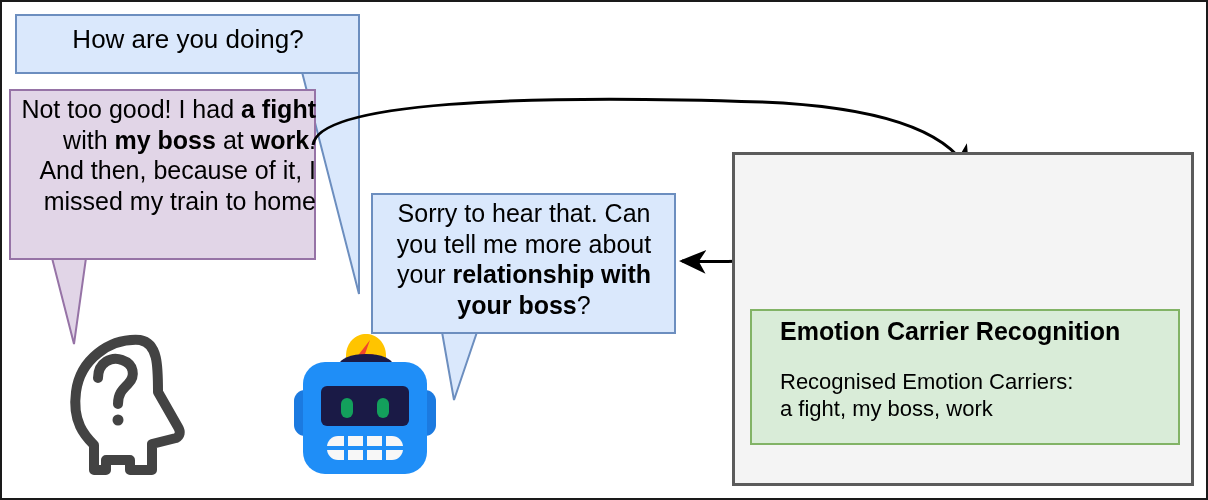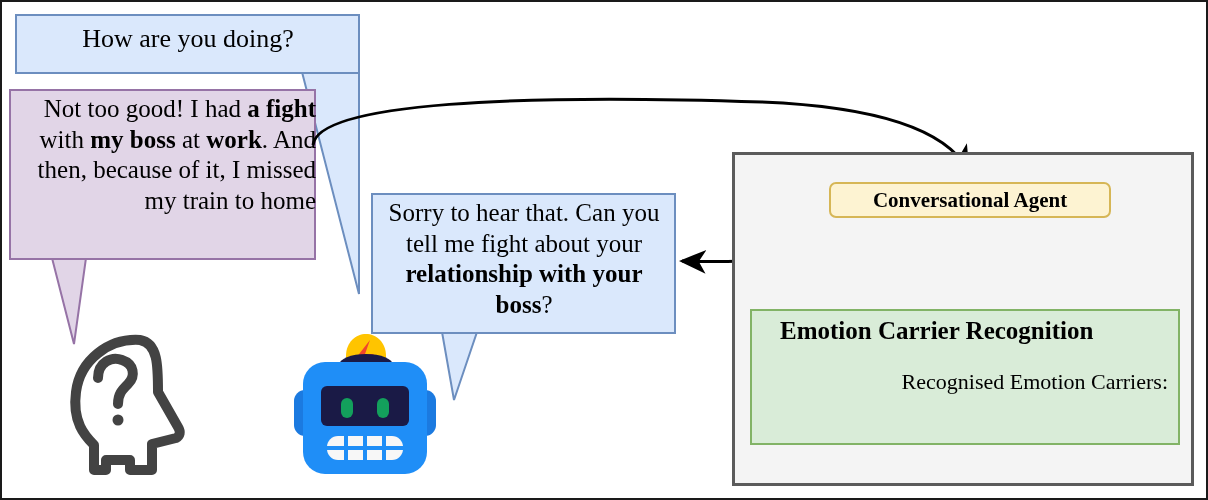--- a/index.html
+++ b/index.html
@@ -8,21 +8,21 @@
     background: #ffffff;
   }
   #stage {
     position: relative;
     width: 1208px;
     height: 500px;
     background: #ffffff;
     border: 2px solid #1a1a1a;
     box-sizing: border-box;
     overflow: hidden;
-    font-family: Liberation Serif, serif;
+    font-family: Liberation Sans, sans-serif;
   }
 
   
   #vec {
     position: absolute;
     left: 0; top: 0;
     width: 1208px; height: 500px;
     pointer-events: none;
   }
 
@@ -92,21 +92,20 @@
     font-weight: bold;
     color: #000;
     line-height: 1.15;
     white-space: nowrap;
   }
   #ecr-body {
     margin-top: 22px;
     font-size: 22px;
     color: #000;
     line-height: 1.25;
-    text-align: right;
   }
 
   
   #head-icon {
     position: absolute;
     left: 52px; top: 330px;
     width: 150px; height: 148px;
   }
   
   #robot-icon {
@@ -152,32 +151,30 @@
 
     <path d="M828,218 C825,248 790,263 680,259" fill="none" stroke="#000" stroke-width="3" marker-end="url(#ah)"></path>
 
     <line x1="968" y1="232" x2="968" y2="296" stroke="#000" stroke-width="3" stroke-dasharray="8,7" marker-start="url(#ah-s)" marker-end="url(#ah-e)"></line>
   </svg>
 
   <div class="bub-text" id="t-user-greet">How are you doing?</div>
 
   <div class="bub-text" id="t-user-reply"><span>Not too good! I had </span><b>a fight</b><span> with </span><b>my boss</b><span> at </span><b>work</b><span>. And then, because of it, I missed my train to home</span></div>
 
-  <div class="bub-text" id="t-agent-reply"><span>Sorry to hear that. Can you tell me fight about your </span><b>relationship with your boss</b><span>?</span></div>
+  <div class="bub-text" id="t-agent-reply"><span>Sorry to hear that. Can you tell me more about your </span><b>relationship with your boss</b><span>?</span></div>
 
   <div id="panel"></div>
 
-  <div id="agent-box">
-    <span>Conversational Agent</span>
-  </div>
 
   <div id="ecr-box">
     <div id="ecr-title">Emotion Carrier Recognition</div>
     <div id="ecr-body">
       <div>Recognised Emotion Carriers:</div>
+      <div>a fight, my boss, work</div>
     </div>
   </div>
 
   <svg id="head-icon" viewBox="0 0 150 148">
     <path d="M86,8 C55,6 26,28 22,60 C18,90 31,104 40,113
              L40,138 L52,138 L52,128 L76,128 L76,138 L98,138 L98,112
              L122,106 C126,104 127,100 124,95 L104,60
              C104,34 104,11 86,8 Z" fill="none" stroke="#434343" stroke-width="10" stroke-linejoin="round" stroke-linecap="round"></path>
     <path d="M44,46 C44,30 58,24 68,28 C80,32 82,44 74,52
              C68,58 64,62 64,72" fill="none" stroke="#434343" stroke-width="10" stroke-linecap="round"></path>

